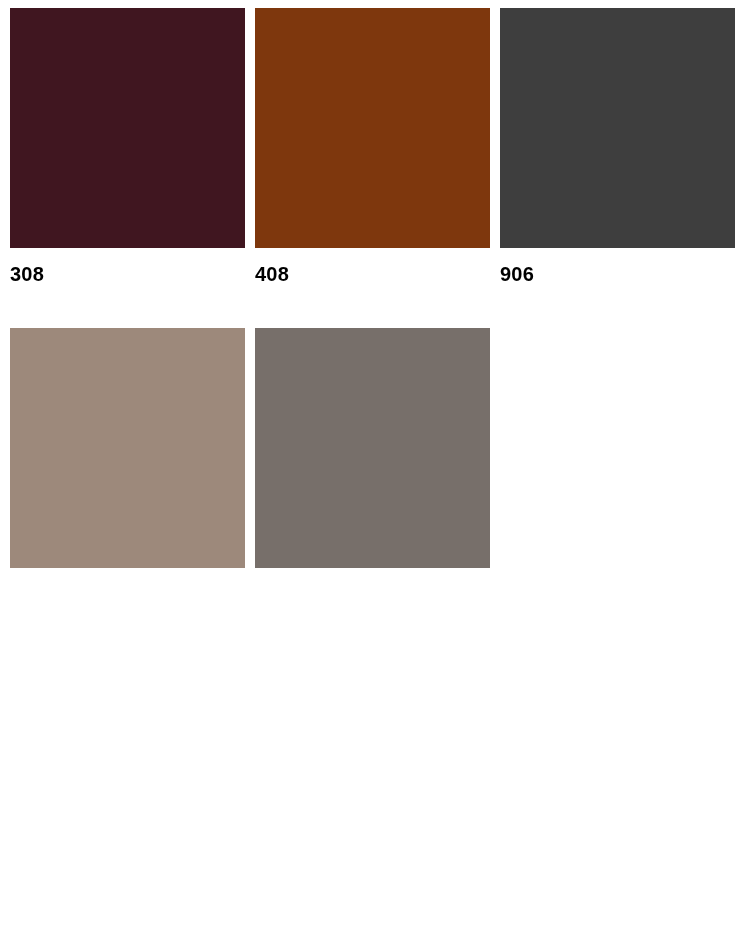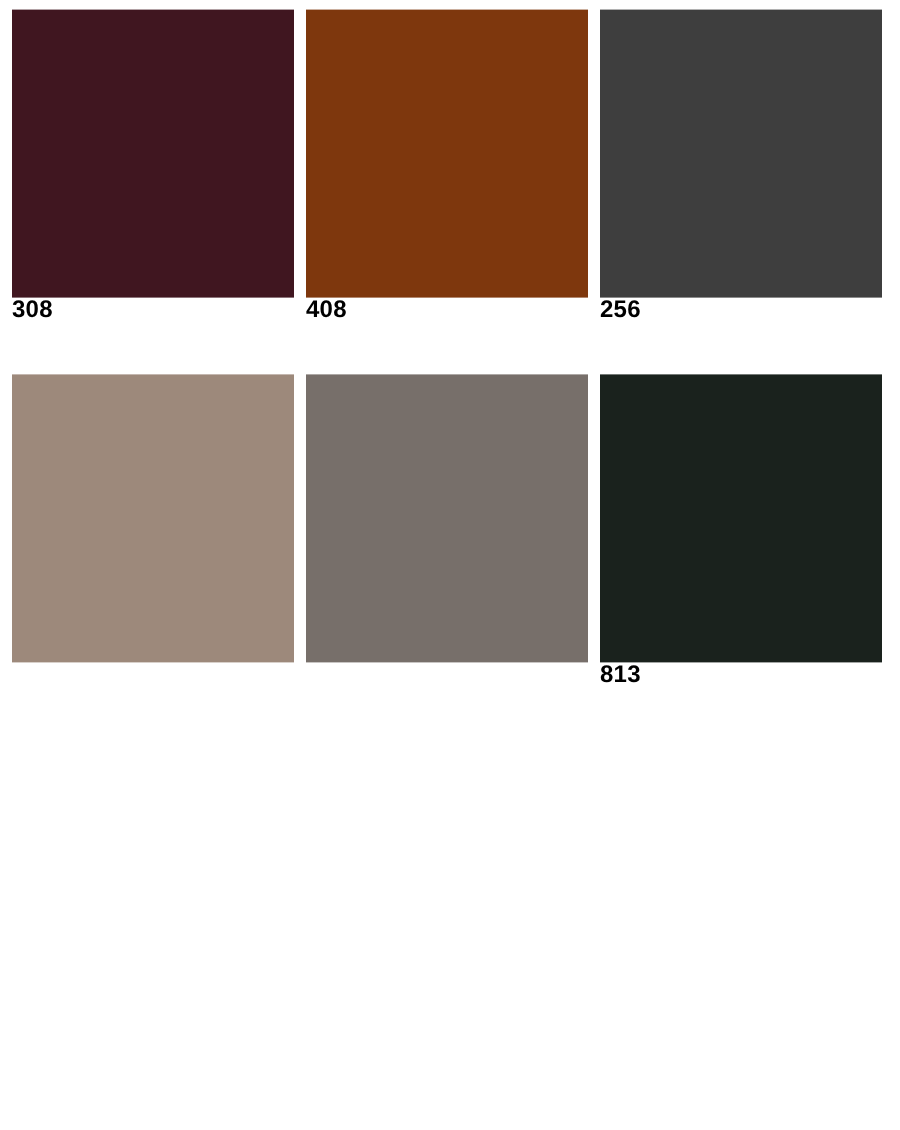--- a/index.html
+++ b/index.html
@@ -36,21 +36,21 @@
   }
 
   .swatch-chip {
     width: 235px;
     height: 240px;
     display: block;
   }
 
   .swatch-label {
     display: block;
-    margin-top: 0;
+    margin-top: 16px;
     font-family: "Liberation Sans", sans-serif;
     font-size: 20px;
     font-weight: bold;
     line-height: 20px;
     letter-spacing: 0.2px;
     color: #000000;
   }
 </style>
 </head>
 <body style="background-color: rgb(255, 255, 255);">
@@ -63,32 +63,28 @@
   </div>
 
 
   <div class="swatch-cell">
     <span class="swatch-chip" style="background-color: rgb(126, 55, 13);"></span>
     <span class="swatch-label">408</span>
   </div>
 
   <div class="swatch-cell">
     <span class="swatch-chip" style="background-color: rgb(62, 62, 62);"></span>
-    <span class="swatch-label">256</span>
+    <span class="swatch-label">906</span>
   </div>
 
   <div class="swatch-cell">
     <span class="swatch-chip" style="background-color: rgb(157, 137, 123);"></span>
   </div>
 
   <div class="swatch-cell">
     <span class="swatch-chip" style="background-color: rgb(119, 111, 106);"></span>
   </div>
 
-  <div class="swatch-cell">
-    <span class="swatch-chip" style="background-color: rgb(26, 34, 29);"></span>
-    <span class="swatch-label">813</span>
-  </div>
 
   <div class="swatch-cell is-empty"></div>
   <div class="swatch-cell is-empty"></div>
 
 </main>
 
 </body></html>

